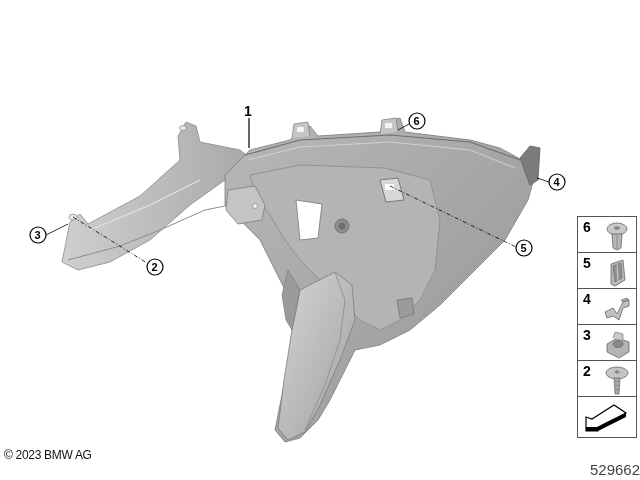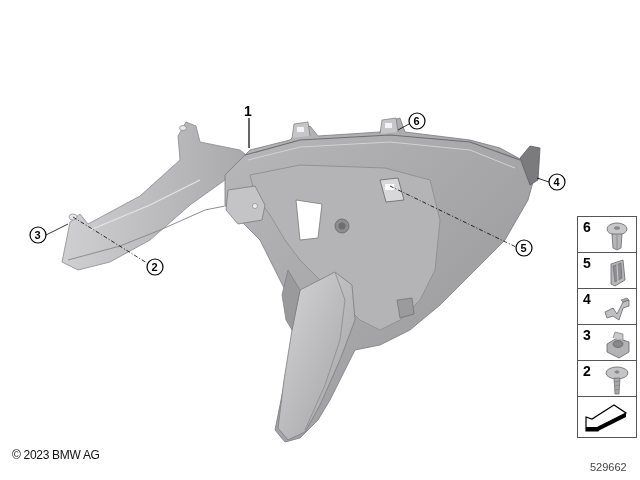--- a/index.html
+++ b/index.html
@@ -6,22 +6,22 @@
   body { width: 640px; height: 480px; position: relative; overflow: hidden;
          font-family: "Liberation Sans", sans-serif; }
   #diagram { position: absolute; left: 0; top: 0; width: 640px; height: 480px; }
   .callout-text { font-family: "Liberation Sans", sans-serif; font-weight: bold; font-size: 11px; fill: #000; }
   .label-1 { font-family: "Liberation Sans", sans-serif; font-weight: bold; font-size: 14px; fill: #000; }
   .legend { position: absolute; left: 577px; top: 216px; width: 58px; border: 1px solid #555; background: #fff; }
   .legend-cell { position: relative; height: 36px; border-bottom: 1px solid #555; box-sizing: border-box; }
   .legend-cell:last-child { border-bottom: none; height: 40px; }
   .legend-num { position: absolute; left: 5px; top: 2px; font-weight: bold; font-size: 14px; color: #000; }
   .legend-icon { position: absolute; right: 3px; top: 3px; width: 32px; height: 32px; }
-  .copyright { position: absolute; left: 12px; top: 448px; font-size: 12px; color: #111; letter-spacing: -0.3px; }
-  .diagram-id { position: absolute; left: 590px; top: 461px; font-size: 11px; color: #444; }
+  .copyright { position: absolute; left: 4px; top: 448px; font-size: 12px; color: #111; letter-spacing: -0.3px; }
+  .diagram-id { position: absolute; left: 590px; top: 461px; font-size: 15px; color: #444; }
 </style>
 </head>
 <body>
 
 <svg id="diagram" viewBox="0 0 640 480" xmlns="http://www.w3.org/2000/svg">
   <defs>
     <linearGradient id="gMain" x1="0" y1="0" x2="1" y2="1">
       <stop offset="0" stop-color="#b8b8bb"></stop>
       <stop offset="0.6" stop-color="#a3a3a6"></stop>
       <stop offset="1" stop-color="#8e8e91"></stop>

